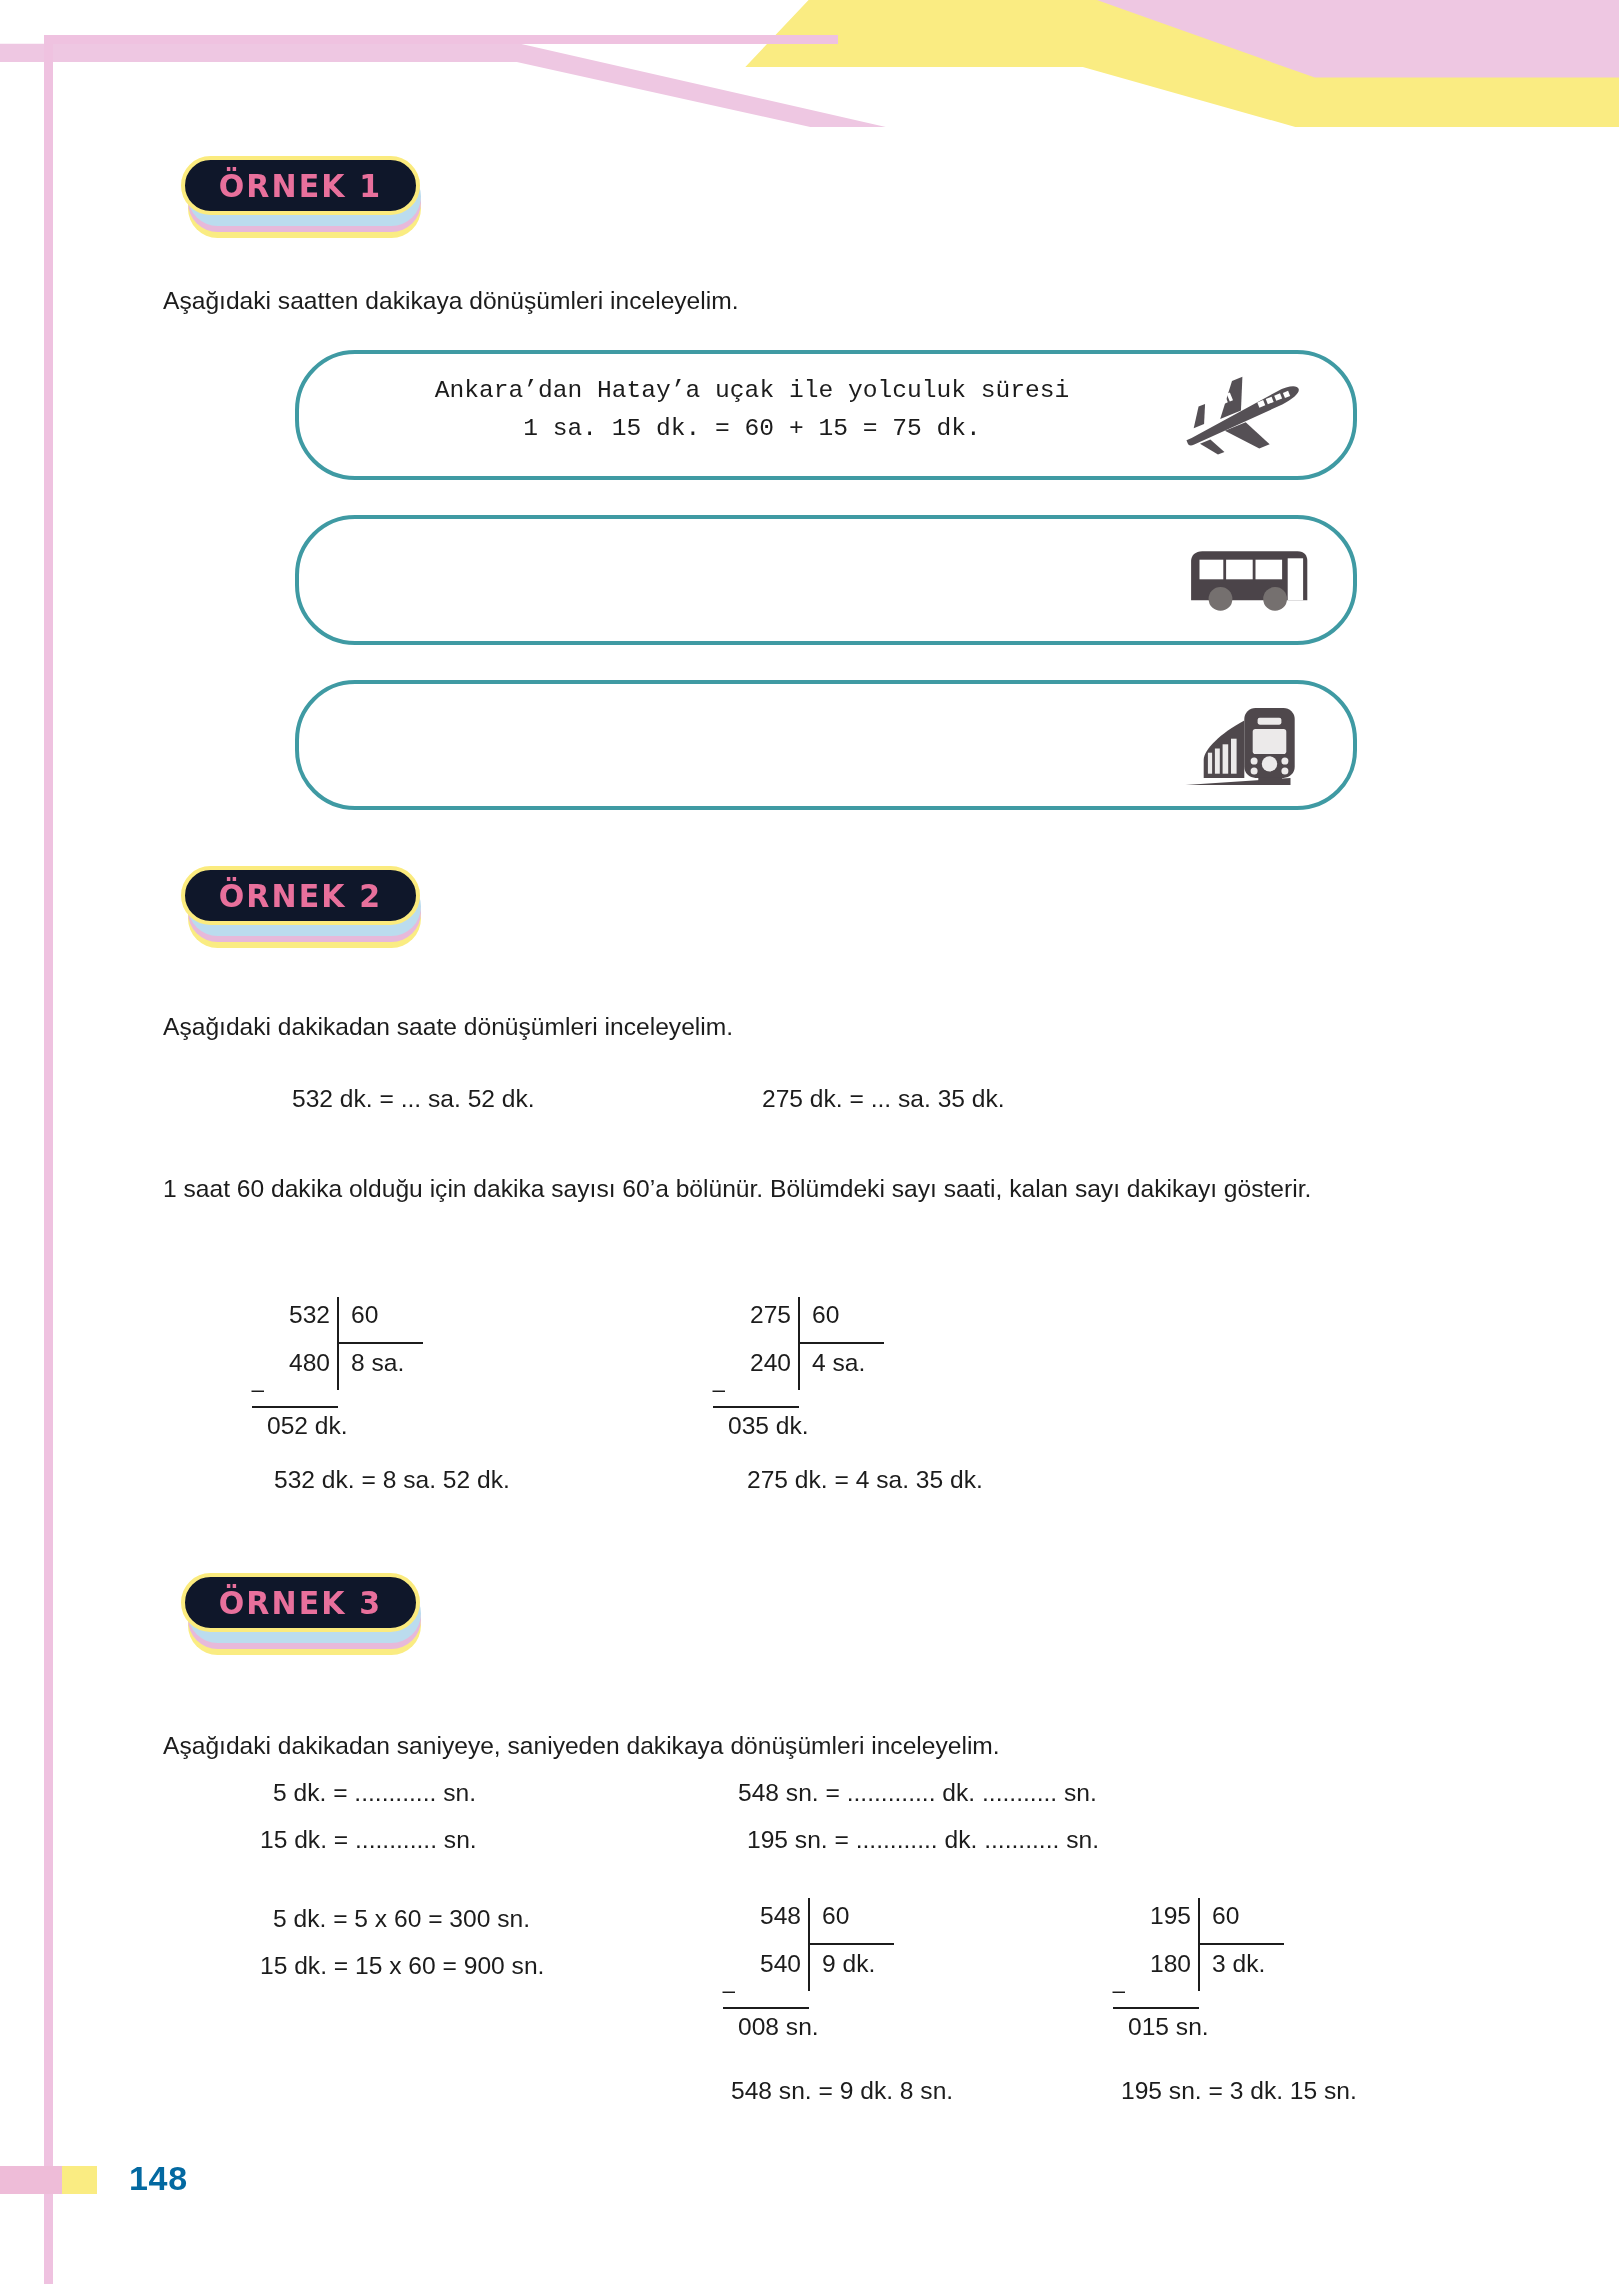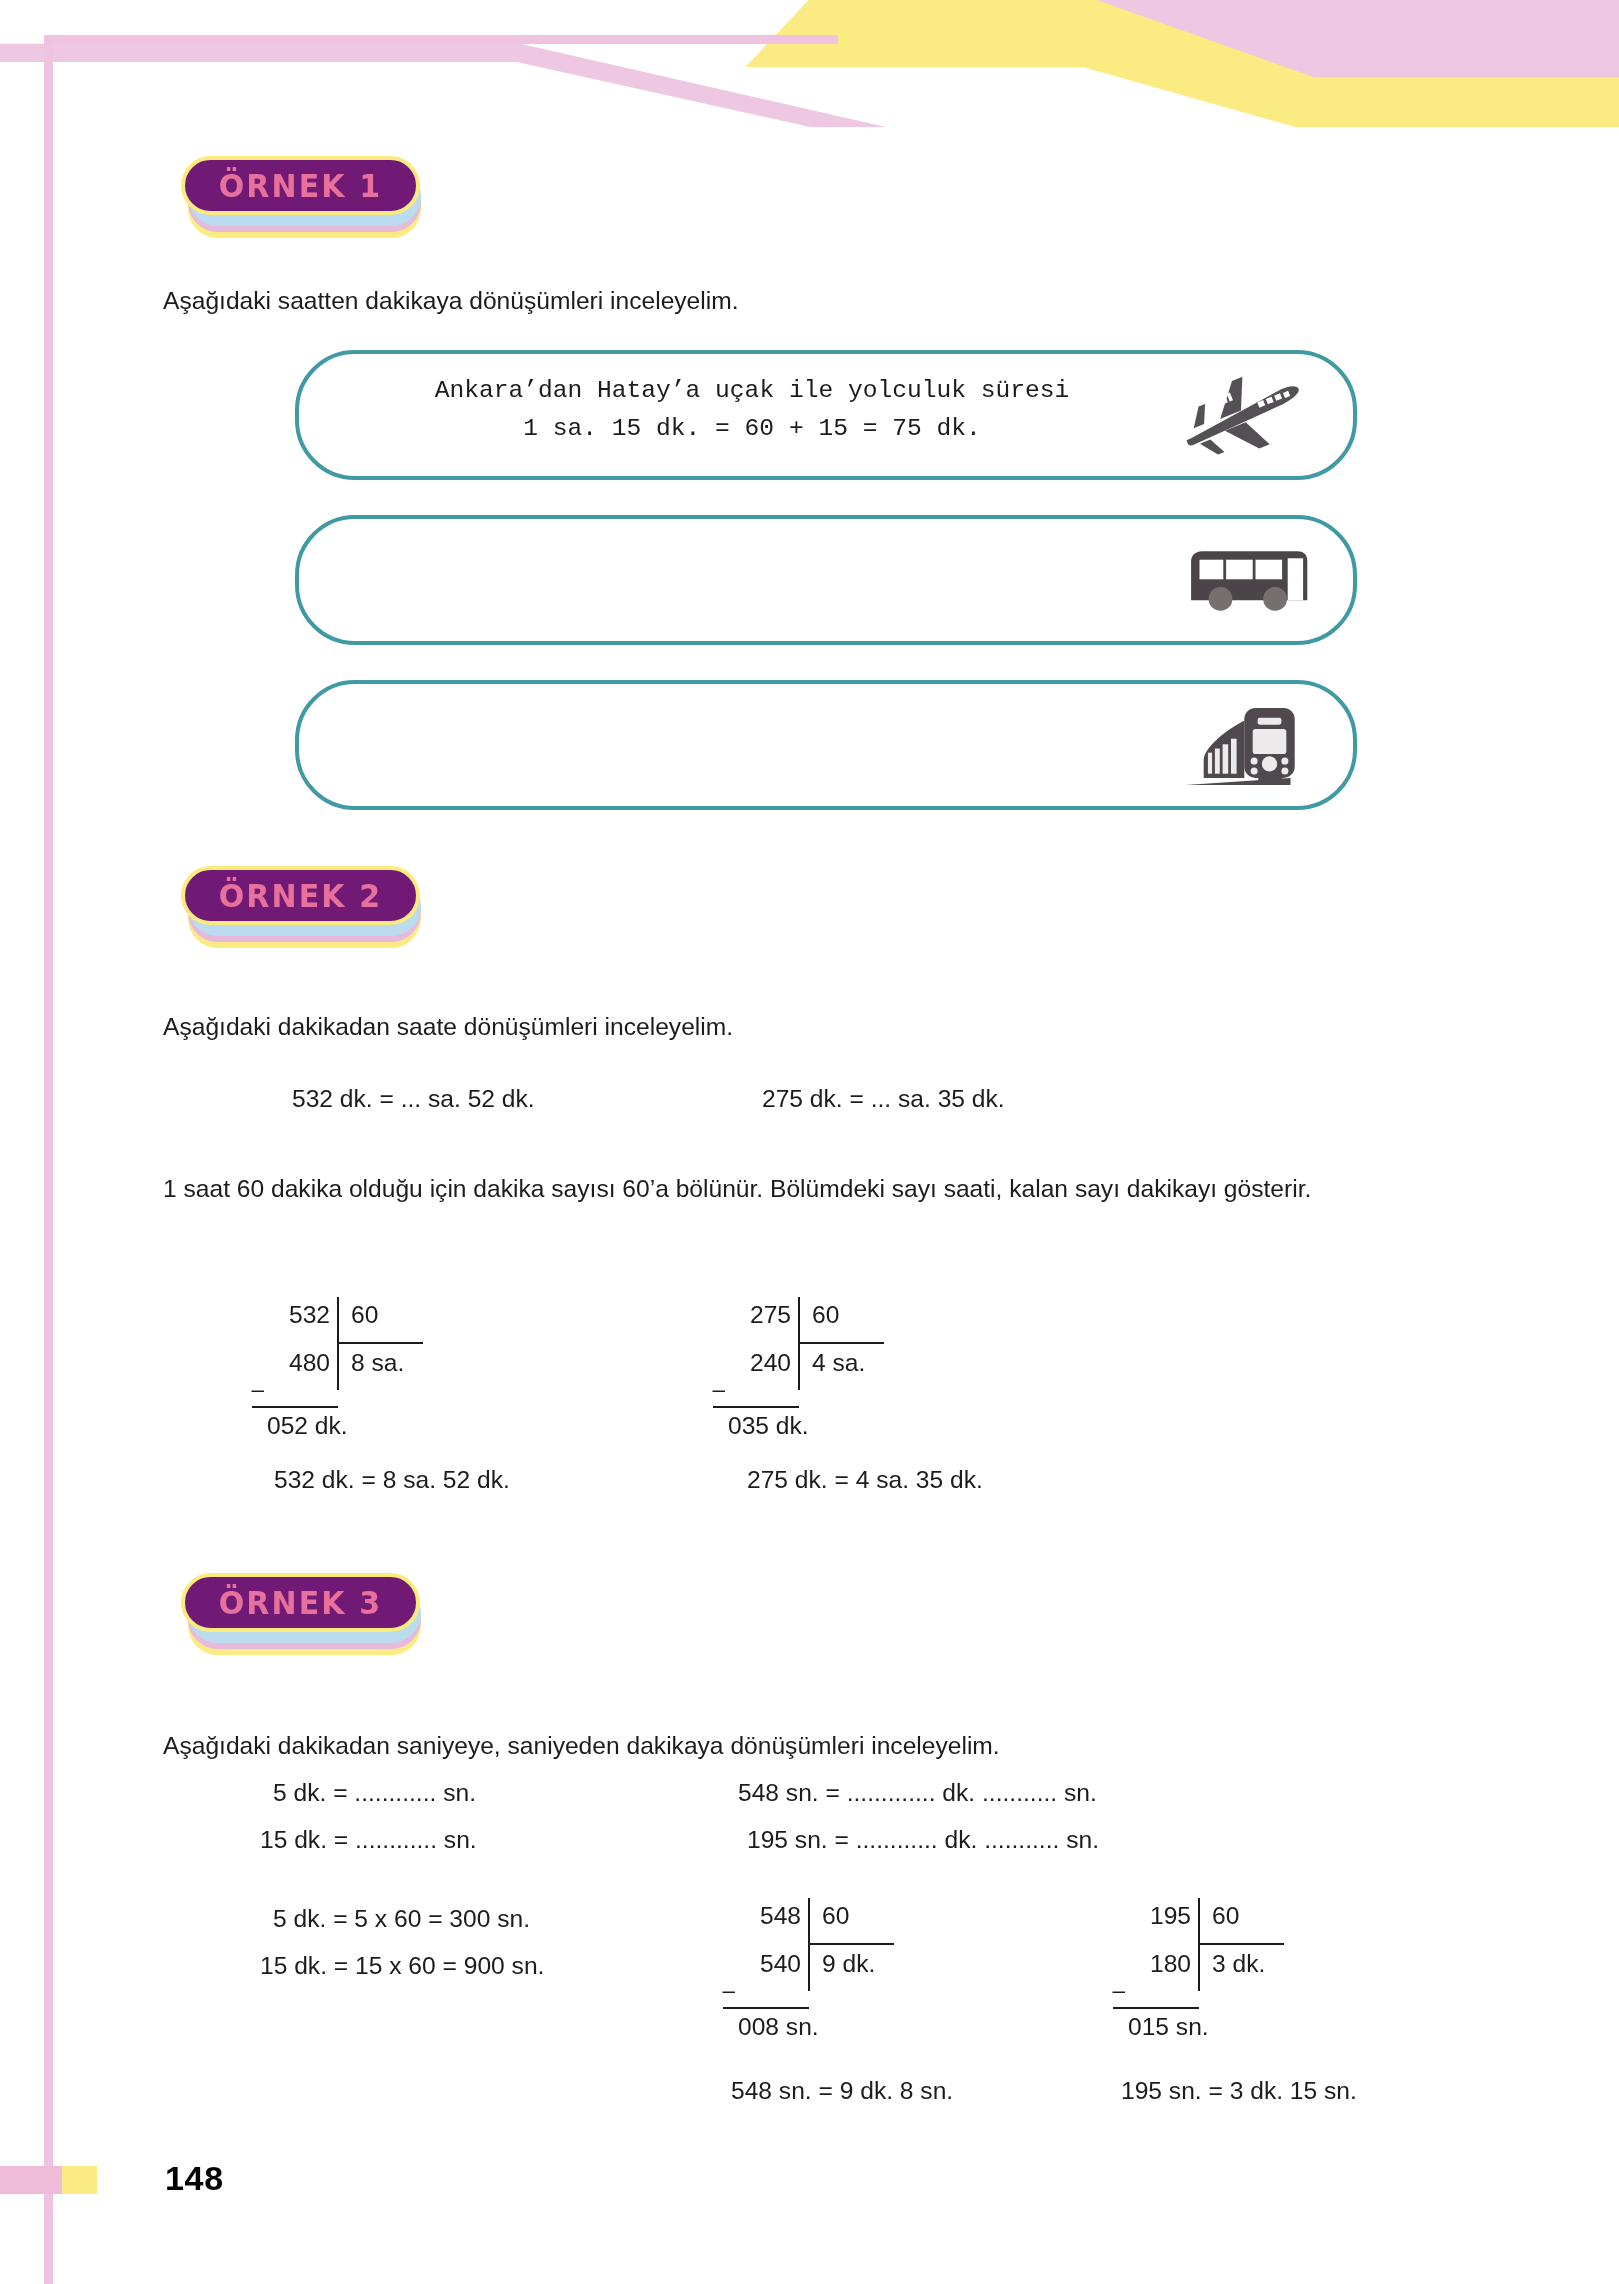--- a/index.html
+++ b/index.html
@@ -40,35 +40,34 @@
   .footer-pink {
     position: absolute; left: 0; bottom: 90px;
     width: 62px; height: 28px; background: #eebcd8;
   }
   .footer-yellow {
     position: absolute; left: 62px; bottom: 90px;
     width: 35px; height: 28px; background: #faec82;
   }
   .page-number {
     position: absolute; left: 129px; bottom: 86px;
-    font-size: 34px; font-weight: bold; color: #000000;
+    font-size: 34px; font-weight: bold; color: #0369a1;
     letter-spacing: 0.7px;
-    margin-left: 36px;
   }
 
   
   .ornek-badge { position: absolute; width: 247px; height: 82px; }
   .ornek-layer { position: absolute; left: 7px; width: 233px; height: 59px; border-radius: 29.5px; }
   .ornek-l3 { top: 22.5px; background: #faec82; }
   .ornek-l2 { top: 17px; background: #e7b9da; }
   .ornek-l1 { top: 11.2px; background: #bbdcee; }
   .ornek-top {
     position: absolute; left: 0; top: 0;
     width: 239px; height: 59px;
-    background: #701a75;
+    background: #0f172a;
     border: 4.9px solid #fbeb7e;
     border-radius: 31px;
     display: flex; align-items: center; justify-content: center;
   }
   .ornek-text {
     font-size: 30px; font-weight: bold; color: #e8709c;
     letter-spacing: 2.1px; font-family: "DejaVu Sans", sans-serif;
     transform: scaleY(1.06);
   }
 

